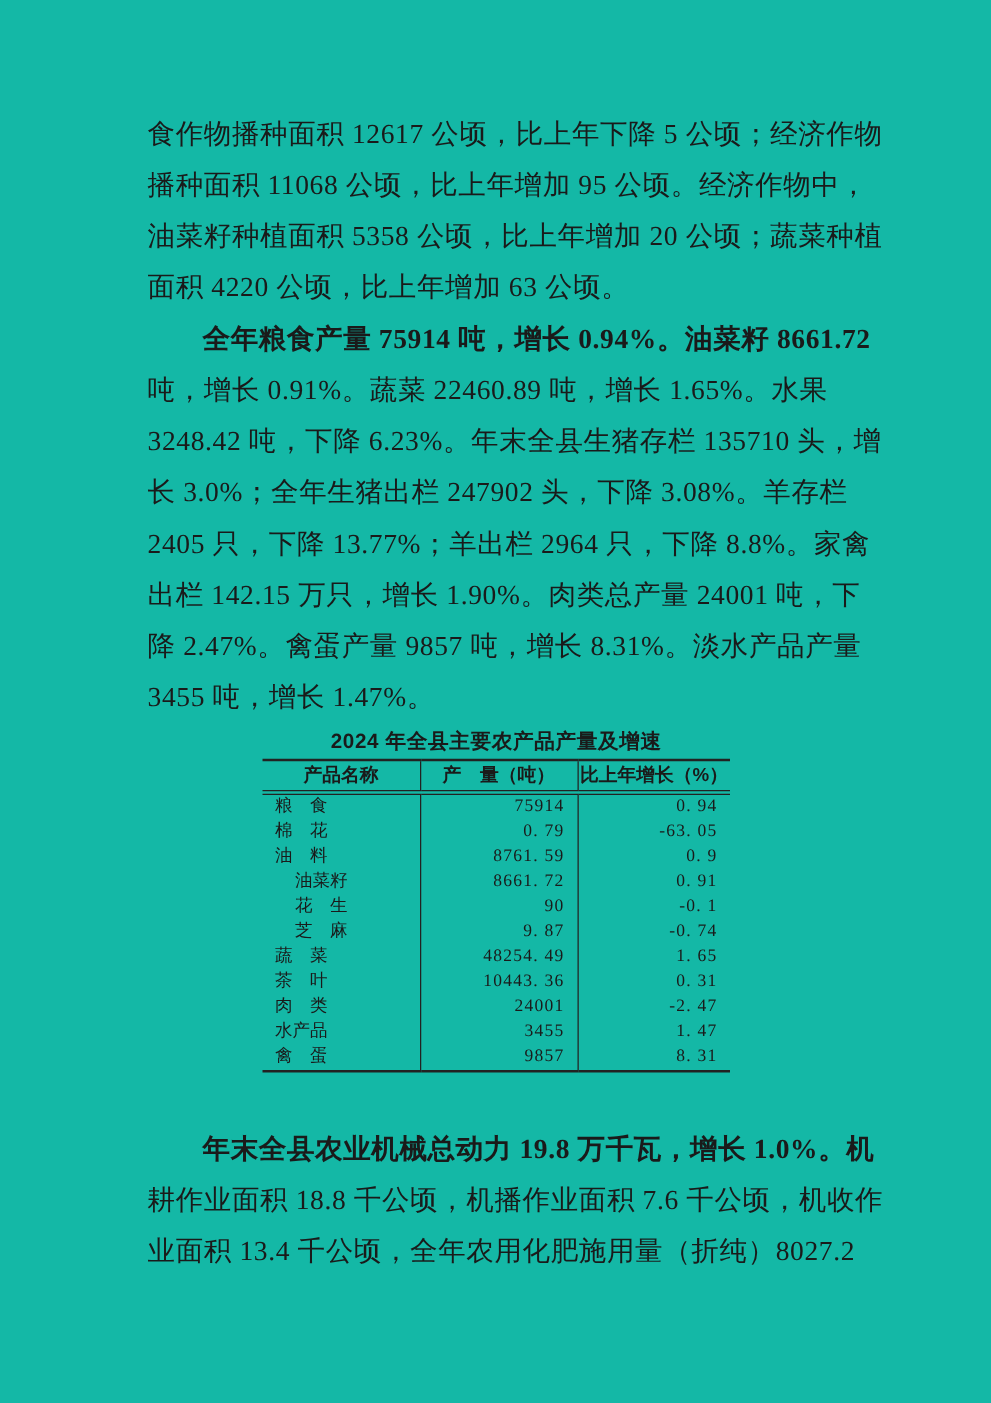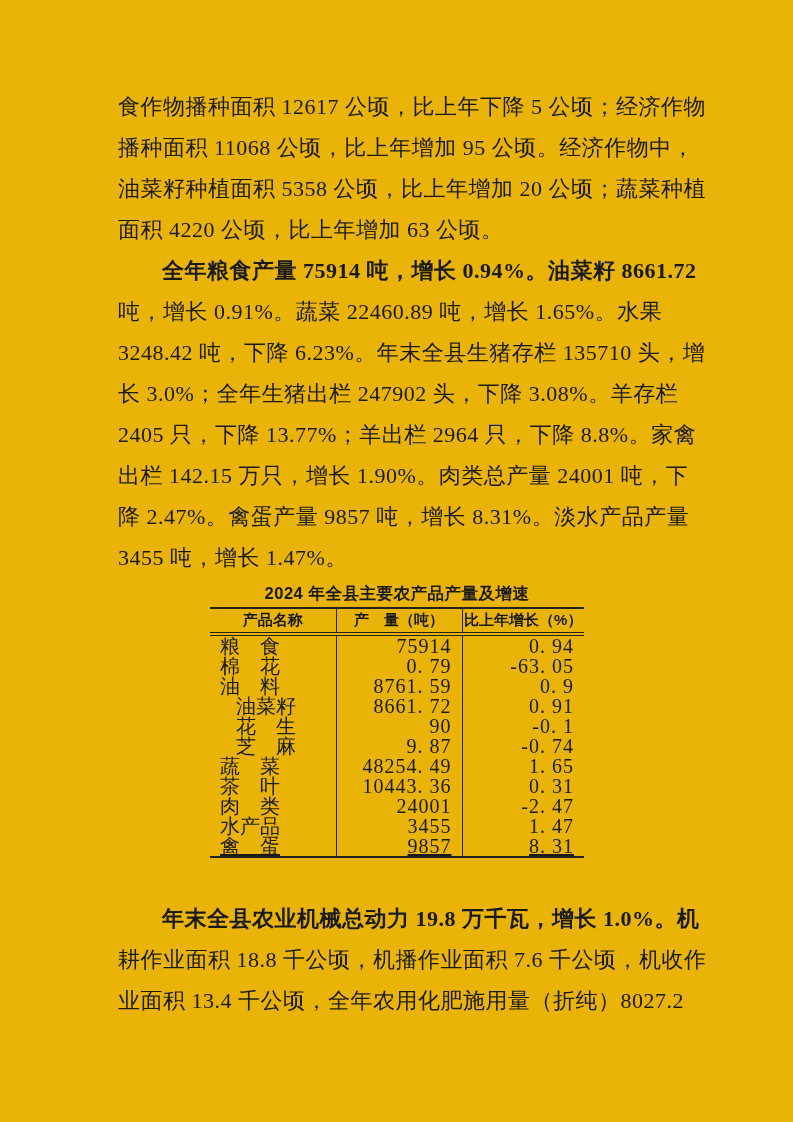--- a/index.html
+++ b/index.html
@@ -7,21 +7,21 @@
     width: 793px; height: 1122px;
     background: #ffffff;
     color: #1a1a1a;
     font-family: "Liberation Serif", serif;
     position: relative;
     overflow: hidden;
   }
   .page {
     position: absolute; left: 0; top: 0;
     width: 793px; height: 1122px;
-    background: #eab308;
+    background: #14b8a6;
   }
   .content {
     position: absolute;
     left: 118px; top: 86px;
     width: 600px;
   }
   .para { margin: 0; }
   .para-line {
     font-size: 22px;
     line-height: 41px;
@@ -63,30 +63,30 @@
     border-top: 2px solid #222;
     border-bottom: 4px double #222;
     padding: 0;
     white-space: nowrap;
   }
   table.agri th:nth-child(1), table.agri th:nth-child(2),
   table.agri td:nth-child(1), table.agri td:nth-child(2) {
     border-right: 1.5px solid #222;
   }
   table.agri td {
-    font-size: 20px;
+    font-size: 14px;
     height: 20px;
     line-height: 20px;
     padding: 0;
     white-space: nowrap;
   }
   table.agri td.name { text-align: left; padding-left: 10px; }
   table.agri tr.sub td.name { padding-left: 26px; }
   table.agri td.num { text-align: right; padding-right: 10px; letter-spacing: 1px; }
-  table.agri tr:last-child td { border-bottom: 2px solid #222; text-decoration: underline; }
+  table.agri tr:last-child td { border-bottom: 2px solid #222; }
 
   .para.after-table { margin-top: 40px; }
 </style>
 </head>
 <body>
 
 <div class="page">
   <div class="content">
 
     <div class="para">

